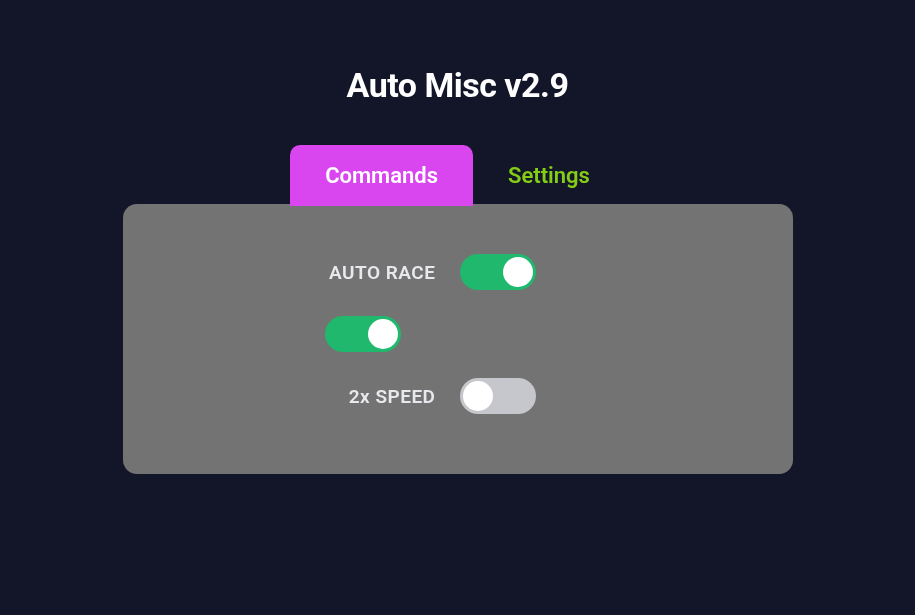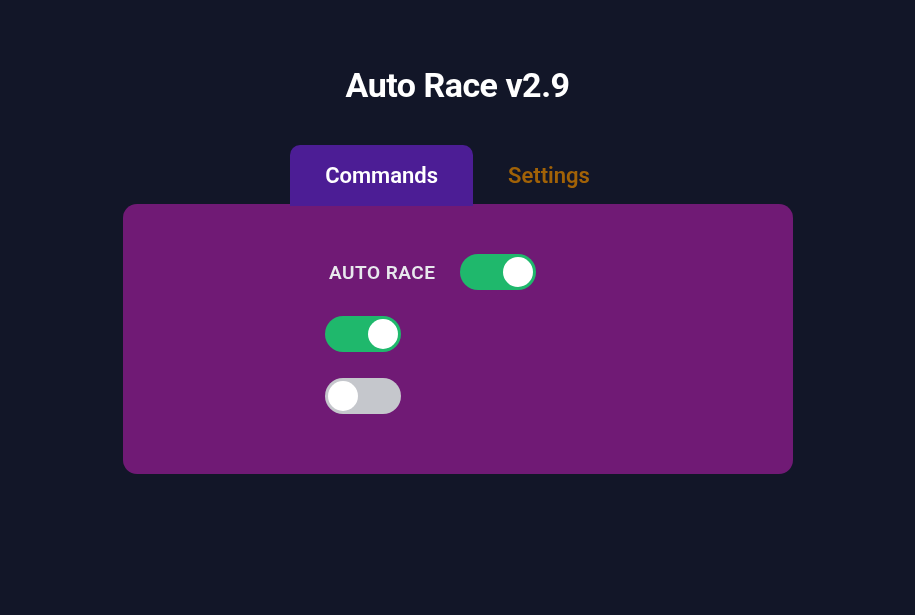--- a/index.html
+++ b/index.html
@@ -32,33 +32,33 @@
       display: flex;
       position: relative;
       z-index: 2;
       margin-left: 0;
     }
 
     .tab {
       padding: 18px 35px 18px 35px;
       font-size: 22px;
       font-weight: 600;
-      color: #a16207;
+      color: #84cc16;
       cursor: pointer;
       border-radius: 10px 10px 0 0;
     }
 
     .tab.active {
-      background: #4c1d95;
+      background: #d946ef;
       color: #ffffff;
       text-align: center;
     }
 
     .panel {
-      background: #701a75;
+      background: #737373;
       width: 670px;
       border-radius: 14px;
       padding: 50px 40px 60px 40px;
       margin-top: -2px;
       position: relative;
       z-index: 1;
     }
 
     .options {
       display: flex;
@@ -116,21 +116,21 @@
       left: 43px;
     }
 
     .toggle.off .toggle-knob {
       left: 3px;
     }
   </style>
 </head>
 <body>
 
-<h1 class="title">Auto Race v2.9</h1>
+<h1 class="title">Auto Misc v2.9</h1>
 
 <div class="tabs">
   <div class="tab active">Commands</div>
   <div class="tab">Settings</div>
 </div>
 
 <div class="panel">
   <div class="options">
 
     <div class="option-row">
@@ -140,20 +140,21 @@
       </div>
     </div>
 
     <div class="option-row">
       <div class="toggle on">
         <div class="toggle-knob"></div>
       </div>
     </div>
 
     <div class="option-row">
+      <span class="option-label">2x SPEED</span>
       <div class="toggle off">
         <div class="toggle-knob"></div>
       </div>
     </div>
 
 
   </div>
 </div>
 
 </body></html>

